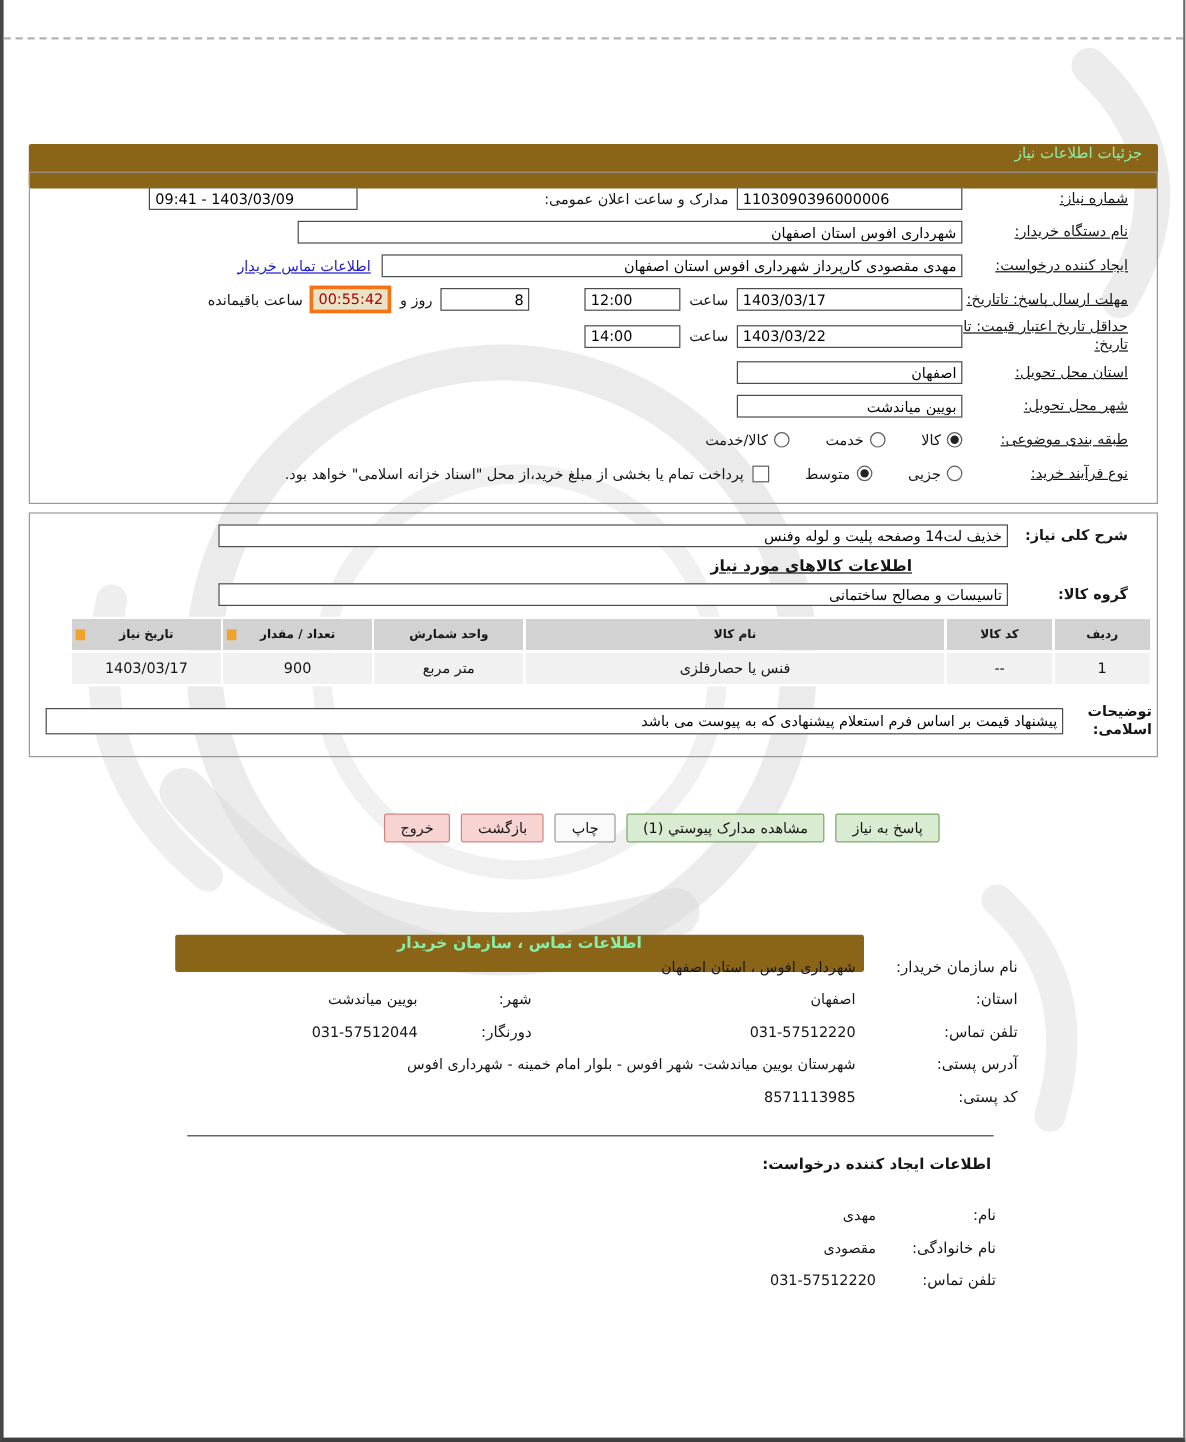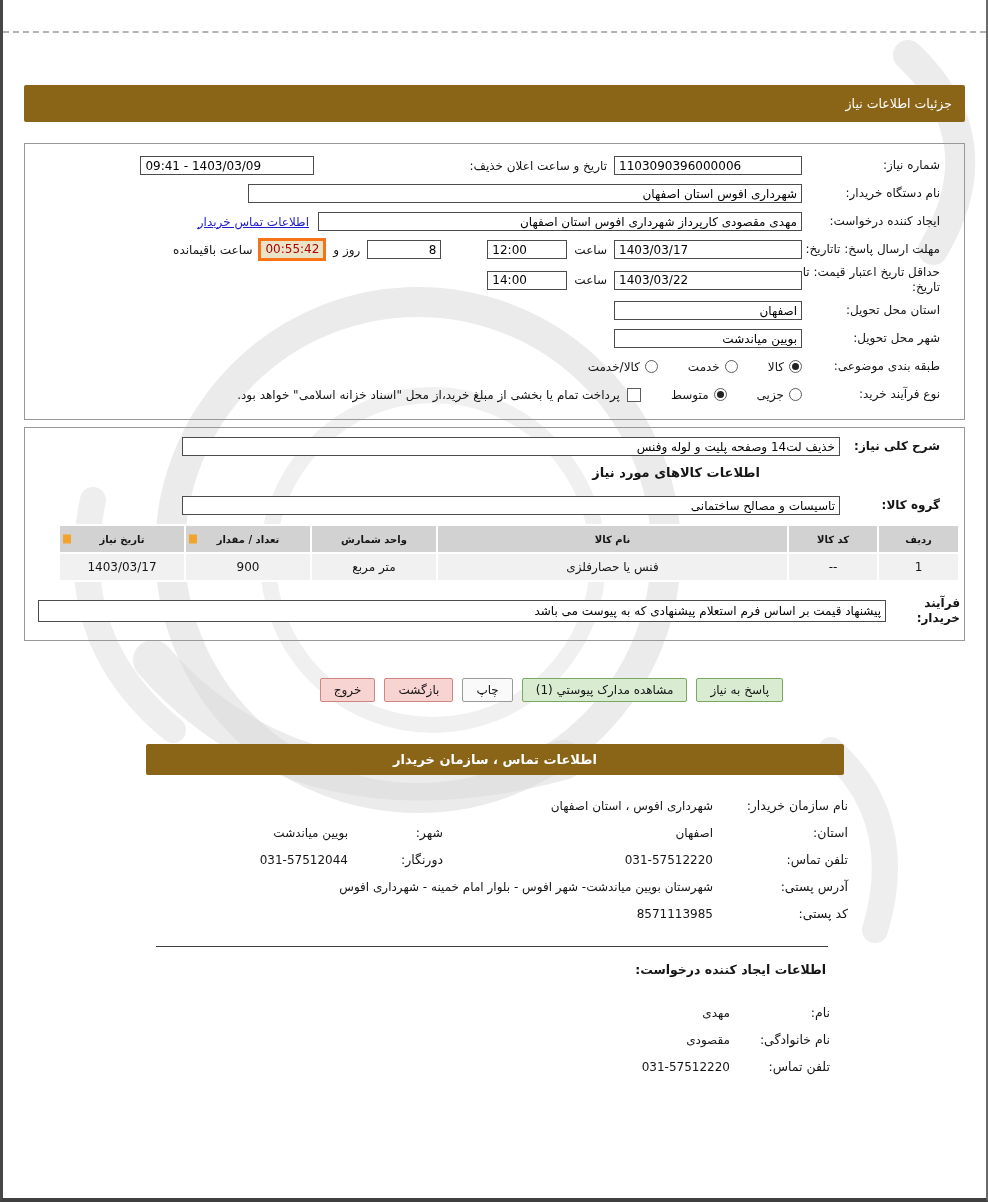--- a/index.html
+++ b/index.html
@@ -2,30 +2,30 @@
 <html lang="fa" dir="rtl"><head>
 <meta charset="utf-8">
 <style>
   html,body{margin:0;padding:0;background:#ffffff;}
   .page{position:relative;width:988px;height:1202px;background:#fff;overflow:hidden;
     font-family:"DejaVu Sans","Liberation Sans",sans-serif;font-size:12px;color:#151515;direction:rtl;
     border-left:3px solid #474747;border-right:2px solid #6a6a6a;border-bottom:4px solid #3f3f3f;box-sizing:border-box;}
   .watermark{position:absolute;top:0;left:0;z-index:0;pointer-events:none;}
   .top-dashed{position:absolute;z-index:1;top:31px;left:0;width:100%;border-top:2px dashed #b3b3b3;}
 
-  .bar{position:absolute;z-index:1;background:#8a6517;color:#ffffff;display:flex;align-items:center;border-radius:2px;box-sizing:border-box;}
+  .bar{position:absolute;z-index:1;background:#8a6517;color:#86efac;display:flex;align-items:flex-start;border-radius:2px;box-sizing:border-box;margin-top:35px;}
   .bar1{top:85px;right:21px;left:21px;height:37px;padding:0 13px;font-size:12.5px;}
-  .bar2{top:744px;left:143px;width:698px;height:31px;justify-content:center;font-weight:bold;font-size:13px;}
+  .bar2{top:744px;left:143px;width:574px;height:31px;justify-content:center;font-weight:bold;font-size:13px;}
 
   .box{position:absolute;z-index:1;right:21px;left:21px;border:1px solid #989898;background:transparent;box-sizing:border-box;}
   .box1{top:143px;padding:9px 24px 9px 13px;}
   .box2{top:427px;padding:9px 4px 14px 13px;}
 
   .frow{display:flex;align-items:center;min-height:25px;margin-bottom:3px;}
-  .flbl{flex:0 0 138px;line-height:1.25;}
+  .flbl{flex:0 0 138px;line-height:1.25;text-decoration:underline;}
   .inp{border:1px solid #4c4c4c;height:17px;background:#fff;font:inherit;font-size:12px;padding:0 4px;box-sizing:content-box;}
   .ltr{direction:ltr;text-align:left;}
   .w-need{width:178px}
   .w-ann{width:164px}
   .gap-ann{margin-right:148px;}
   .w-buyer{width:544px}
   .w-creator{width:474px}
   .w-date{width:178px}
   .w-time{width:70px}
   .w-days{width:64px;text-align:right}
@@ -36,21 +36,21 @@
   .link{color:#1f1ccc;text-decoration:underline;margin-right:9px;cursor:pointer;white-space:nowrap;}
   .opt{display:inline-flex;align-items:center;margin-left:30px;cursor:pointer;white-space:nowrap;}
   .radio{width:13px;height:13px;border:1px solid #5d5d5d;border-radius:50%;background:#fff;display:inline-block;
     position:relative;margin-left:5px;box-sizing:border-box;flex:none;}
   .radio.checked::after{content:"";position:absolute;inset:2px;background:#222;border-radius:50%;}
   .checkbox{width:12px;height:12px;border:1px solid #5d5d5d;background:#fff;display:inline-block;margin-left:7px;flex:none;}
 
   .drow{display:flex;align-items:center;margin-bottom:4px;padding-right:20px;}
   .dlbl{flex:0 0 100px;font-weight:bold;line-height:1.25;}
   .w-wide{width:648px;}
-  .items-heading{font-weight:bold;font-size:13px;margin:9px 200px 16px 0;}
+  .items-heading{font-weight:bold;font-size:13px;margin:9px 200px 6px 0;text-decoration:underline;}
   .goods-table{border-collapse:collapse;width:calc(100% - 20px);margin:9px 0 0 10px;}
   .goods-table th{background:#d2d2d2;font-weight:bold;height:26px;font-size:10px;border:2px solid #fff;position:relative;padding:0 6px;}
   .goods-table td{background:#f1f1f1;height:26px;text-align:center;font-size:12px;border:2px solid #fff;padding:0 6px;}
   .c-rowno{width:9%}.c-code{width:10%}.c-name{width:39%}.c-unit{width:14%}.c-qty{width:14%}.c-date{width:14%}
   .th-marker{position:absolute;left:3px;top:50%;transform:translateY(-50%);width:8px;height:9px;background:#f2a32b;}
   .notes-row{display:flex;align-items:center;margin-top:14px;}
   .notes-lbl{flex:0 0 74px;font-weight:bold;line-height:1.25;}
   .notes-inp{flex:1;height:20px;}
 
   .btn-row{position:absolute;z-index:1;top:678px;right:203px;display:flex;gap:9px;}
@@ -89,21 +89,21 @@
 
   <div class="bar bar1">
     <span>جزئیات اطلاعات نیاز</span>
   </div>
 
   <div class="box box1">
 
     <div class="frow">
       <span class="flbl">شماره نیاز:</span>
       <input class="inp ltr w-need" readonly="" value="1103090396000006" style="">
-      <span class="lbl-sm">تاریخ و ساعت اعلان خذیف:</span>
+      <span class="lbl-sm">مدارک و ساعت اعلان عمومی:</span>
       <input class="inp ltr w-ann gap-ann" readonly="" value="09:41 - 1403/03/09" style="">
     </div>
 
     <div class="frow">
       <span class="flbl">نام دستگاه خریدار:</span>
       <input class="inp w-buyer" readonly="" value="شهرداری افوس استان اصفهان" style="">
     </div>
 
     <div class="frow">
       <span class="flbl">ایجاد کننده درخواست:</span>
@@ -208,21 +208,21 @@
           <td>--</td>
           <td>فنس یا حصارفلزی</td>
           <td>متر مربع</td>
           <td>900</td>
           <td>1403/03/17</td>
         </tr>
       </tbody>
     </table>
 
     <div class="notes-row">
-      <span class="notes-lbl">فرآیند خریدار:</span>
+      <span class="notes-lbl">توضیحات اسلامی:</span>
       <input class="inp notes-inp" readonly="" value="پیشنهاد قیمت بر اساس فرم استعلام پیشنهادی که به پیوست می باشد" style="">
     </div>
 
   </div>
 
   <div class="btn-row">
     <button class="btn btn-green">پاسخ به نیاز</button>
     <button class="btn btn-green">مشاهده مدارک پیوستي (1)</button>
     <button class="btn btn-plain">چاپ</button>
     <button class="btn btn-pink">بازگشت</button>

